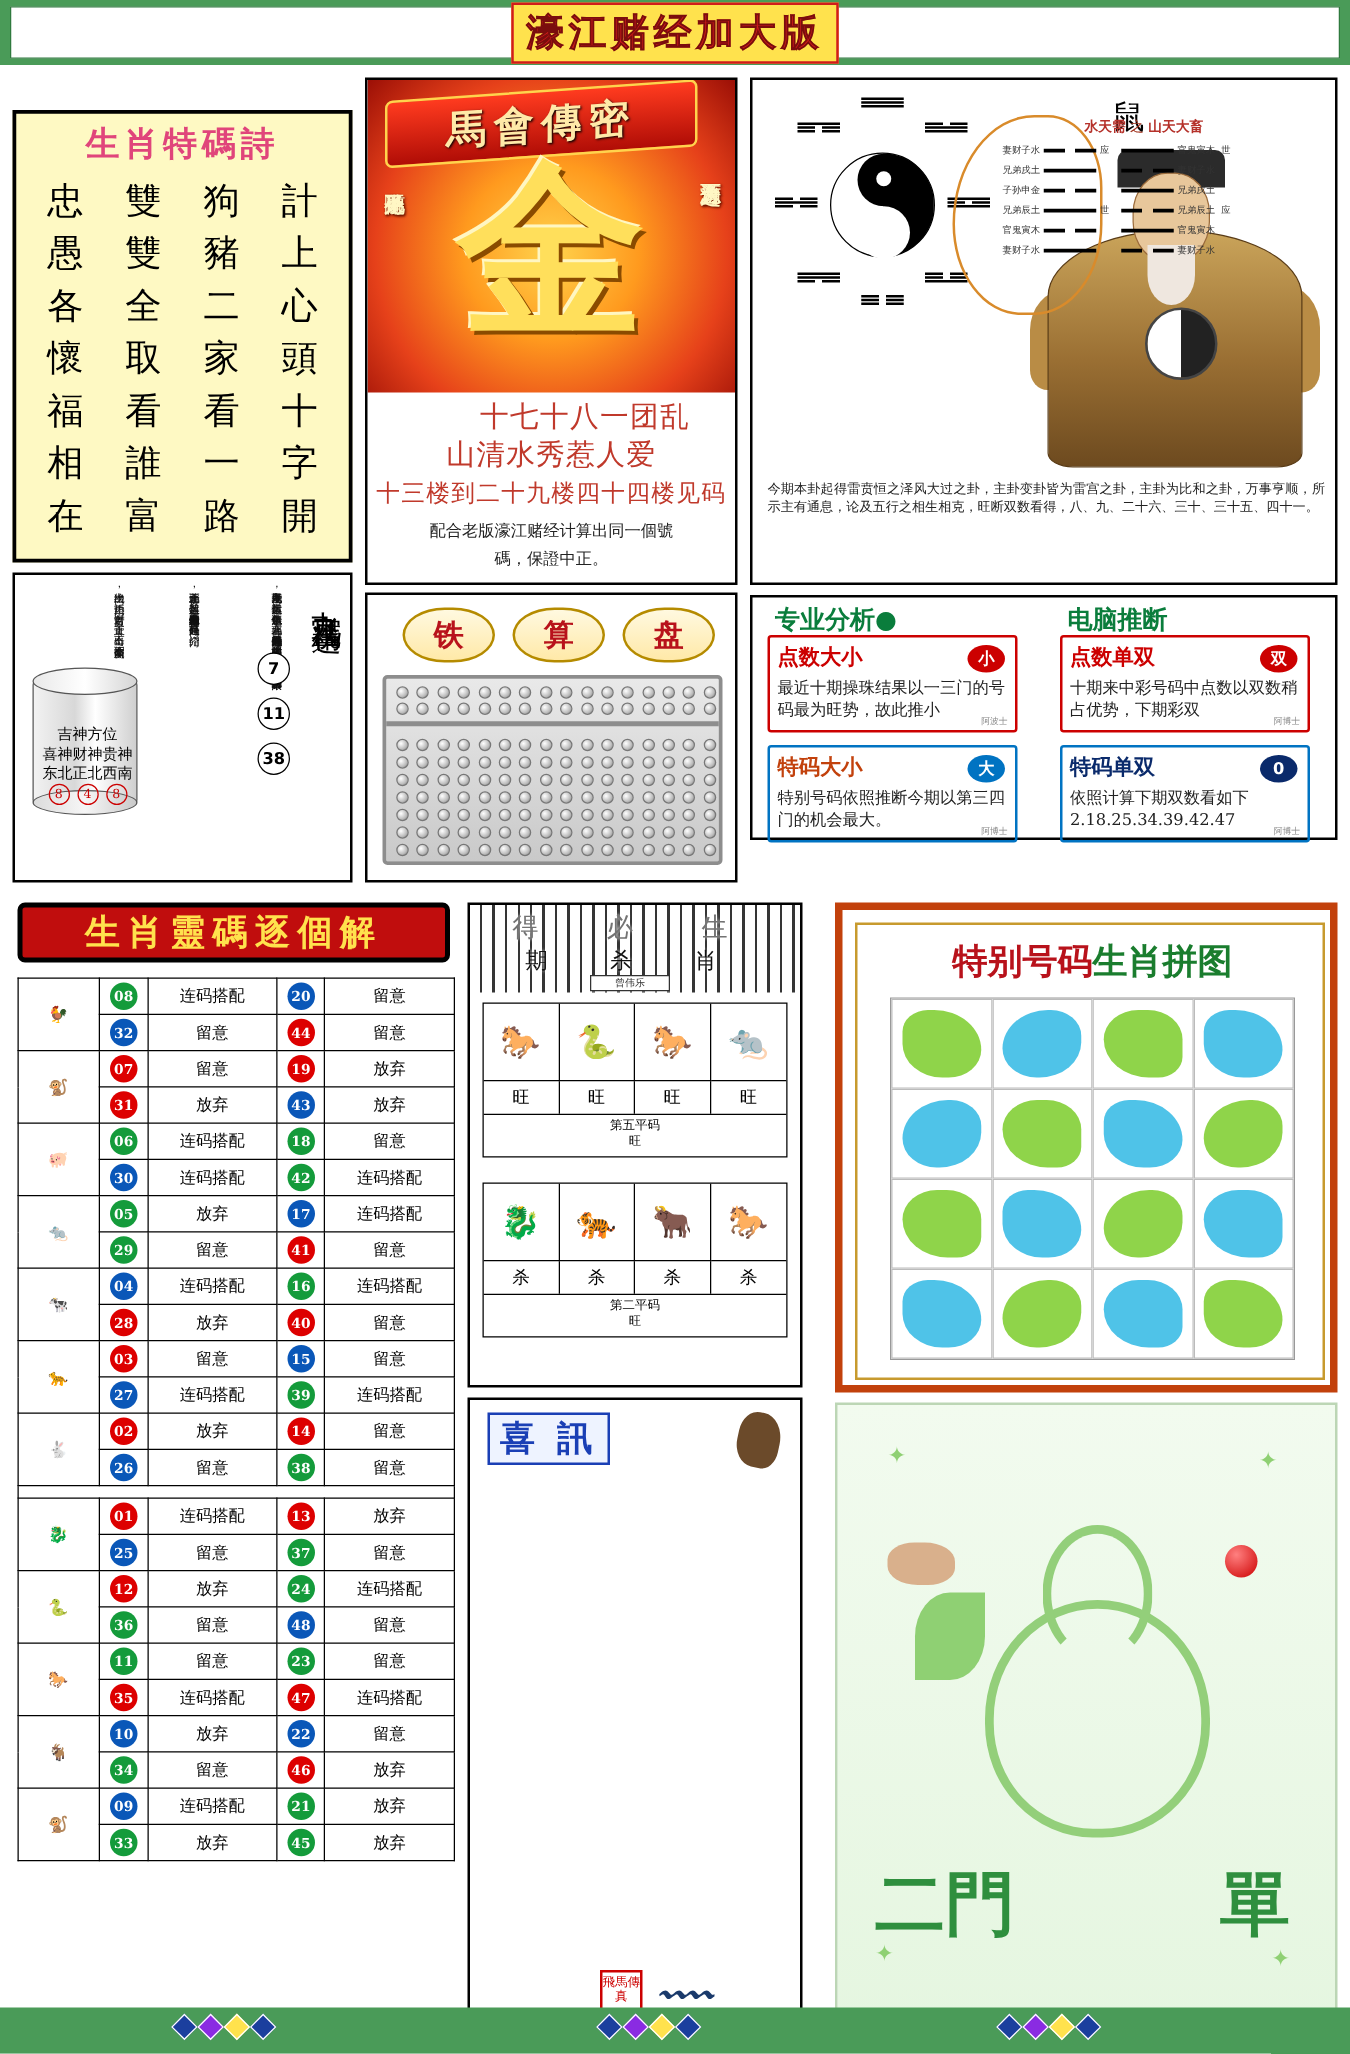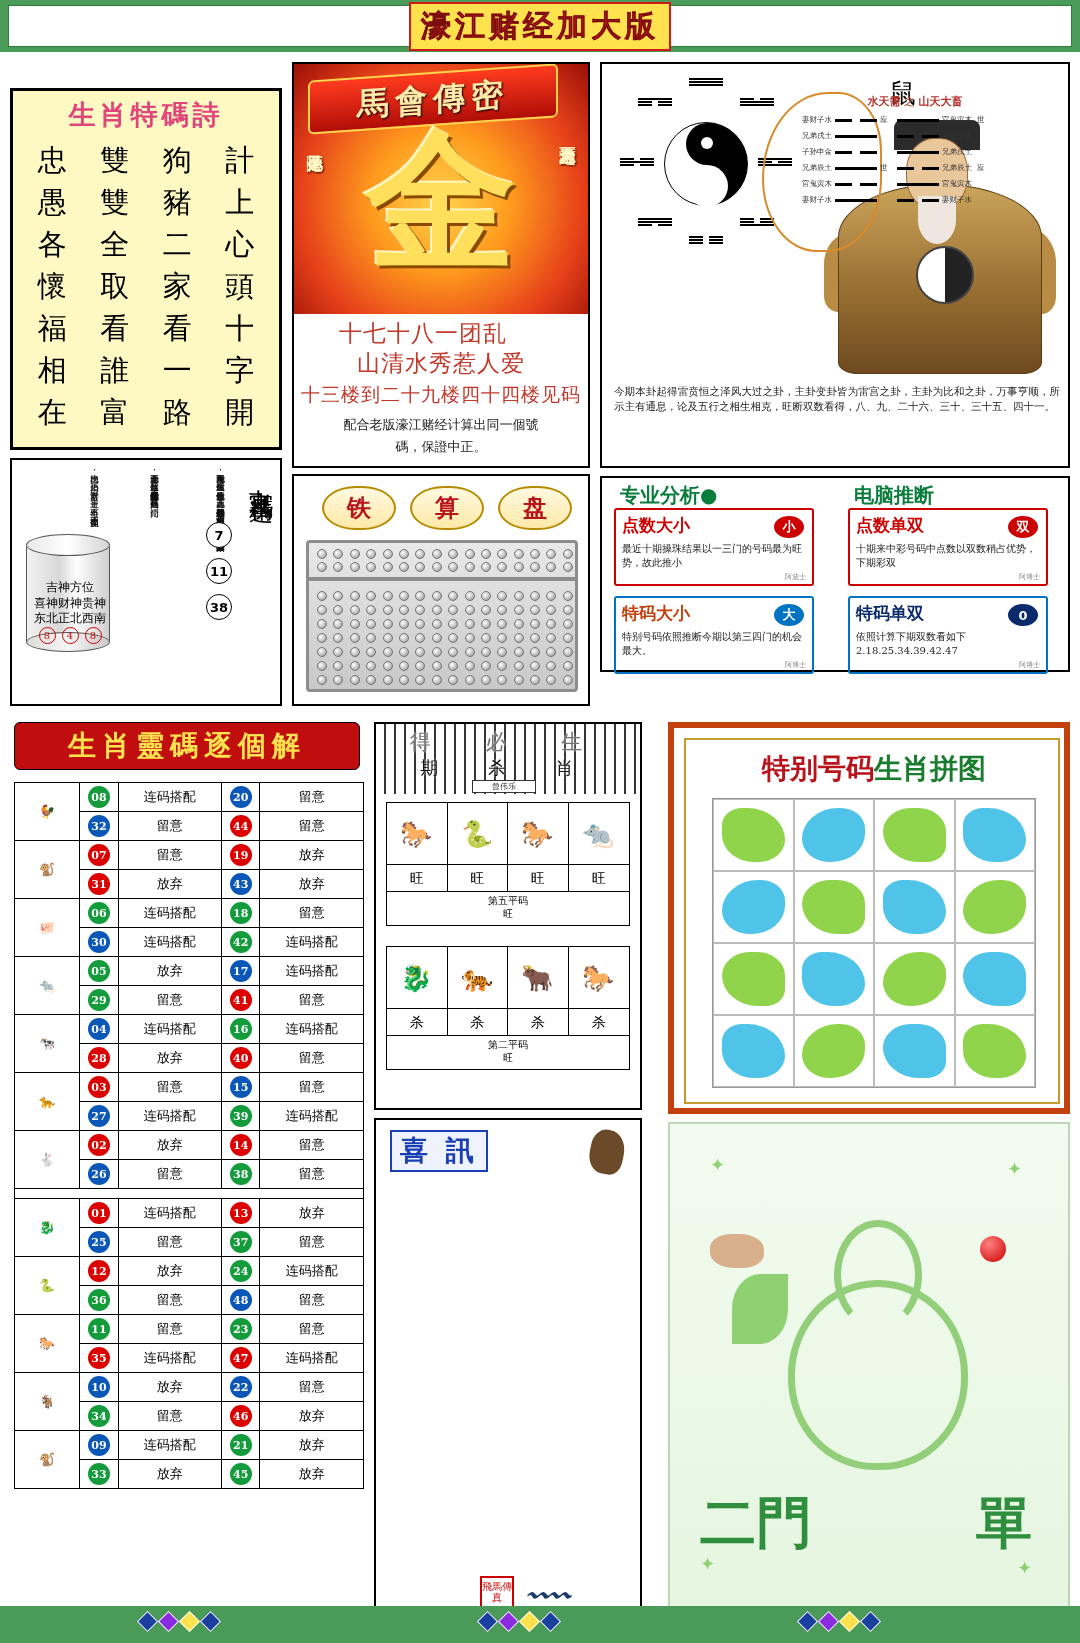--- a/index.html
+++ b/index.html
@@ -82,21 +82,21 @@
                       text-shadow:1px 1px 2px #000; }
   #gold-char { position:absolute; left:0; top:60px; width:294px; text-align:center; font-size:150px; line-height:150px;
                font-weight:bold; font-family:"DejaVu Serif","Liberation Serif",serif;
                color:#ffdf5b; text-shadow:3px 3px 0 #8a4b00, -2px -2px 0 #fff6c2; }
   .gold-side { position:absolute; font-size:17px; line-height:1.25; color:#fff7c4; writing-mode:vertical-rl;
                font-family:"DejaVu Serif","Liberation Serif",serif; text-shadow:1px 1px 2px #6b1500; }
   #gold-left { left:10px; top:78px; height:150px; }
   #gold-right { right:10px; top:70px; height:150px; }
   .gold-line { text-align:center; font-size:23px; color:#c0392b; font-family:"DejaVu Serif","Liberation Serif",serif;
                letter-spacing:1px; }
-  #gold-l1 { position:absolute; left:0; top:254px; width:258px; }
+  #gold-l1 { position:absolute; left:0; top:254px; width:258px;text-align:right; }
   #gold-l2 { position:absolute; left:0; top:284px; width:294px; }
   #gold-l3 { position:absolute; left:0; top:318px; width:294px; font-size:19px; }
   .gold-note { position:absolute; left:10px; width:274px; text-align:center; font-size:13px; color:#222;
                font-family:"DejaVu Serif","Liberation Serif",serif; }
   #gold-n1 { top:352px; }
   #gold-n2 { top:374px; }
 
   
   #abacus-box { left:292px; top:474px; width:298px; height:232px; border:2px solid #000; background:#fff; }
   .tiezhu { position:absolute; top:10px; display:flex; gap:14px; left:28px; }
@@ -156,31 +156,31 @@
   #analysis-box { left:600px; top:476px; width:470px; height:196px; border:2px solid #000; background:#fff; }
   .an-head { position:absolute; top:4px; font-size:20px; font-weight:bold; color:#0a7d3c;
              font-family:"DejaVu Serif","Liberation Serif",serif; }
   #an-h1 { left:18px; }
   #an-h2 { left:252px; }
   .an-card { position:absolute; width:200px; height:78px; border:2px solid; border-radius:3px; }
   .an-card .t { position:absolute; left:6px; top:4px; font-size:17px; font-weight:bold;
                 font-family:"DejaVu Serif","Liberation Serif",serif; }
   .an-card .ball { position:absolute; right:8px; top:6px; width:30px; height:22px; border-radius:50%;
                    display:flex; align-items:center; justify-content:center; color:#fff; font-size:13px; font-weight:bold; }
-  .an-card .b { position:absolute; left:6px; top:32px; width:188px; font-size:10px; line-height:1.35; color:#222;
+  .an-card .b { position:absolute; left:6px; top:32px; width:188px; font-size:13px; line-height:1.35; color:#222;
                 font-family:"DejaVu Serif","Liberation Serif",serif; }
   .an-card .sig { position:absolute; right:6px; bottom:2px; font-size:7px; color:#888; }
   #an-c1 { left:12px; top:30px; border-color:#c00; }
   #an-c2 { left:246px; top:30px; border-color:#c00; }
   #an-c3 { left:12px; top:118px; border-color:#0073c2; }
   #an-c4 { left:246px; top:118px; border-color:#0073c2; }
 
   
   #zodiac-title { position:absolute; left:14px; top:722px; width:346px; height:48px;
-                  background:#c00d0d; border:1px solid #000000; border-radius:6px;
+                  background:#c00d0d; border:4px solid #000000; border-radius:6px;
                   display:flex; align-items:center; justify-content:center; }
   #zodiac-title span { color:#ffe24d; font-size:28px; font-weight:bold; letter-spacing:6px;
                        font-family:"DejaVu Serif","Liberation Serif",serif; }
   #zodiac-table { position:absolute; left:14px; top:782px; width:350px; border-collapse:collapse; }
   #zodiac-table td { border:1px solid #000; font-size:13px; font-family:"DejaVu Serif","Liberation Serif",serif; }
   .zcell-animal { width:58px; height:58px; text-align:center; vertical-align:middle; font-size:24px; background:#fff; }
   .zcell-num { width:34px; text-align:center; height:29px; }
   .zcell-txt { width:92px; text-align:center; height:29px; }
   .ball-num { display:inline-flex; width:22px; height:22px; border-radius:50%; color:#fff; font-size:11px;
               align-items:center; justify-content:center; font-weight:bold; }

